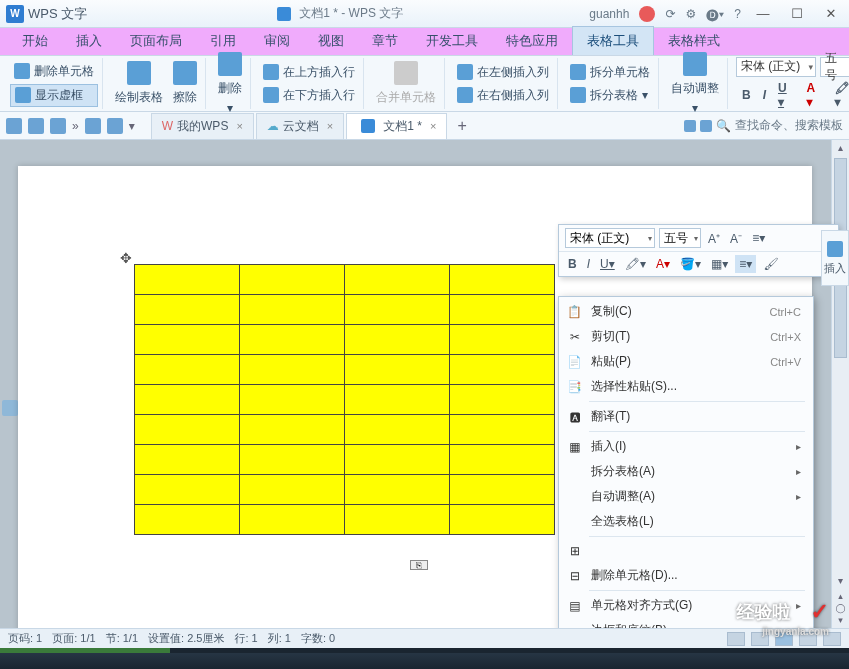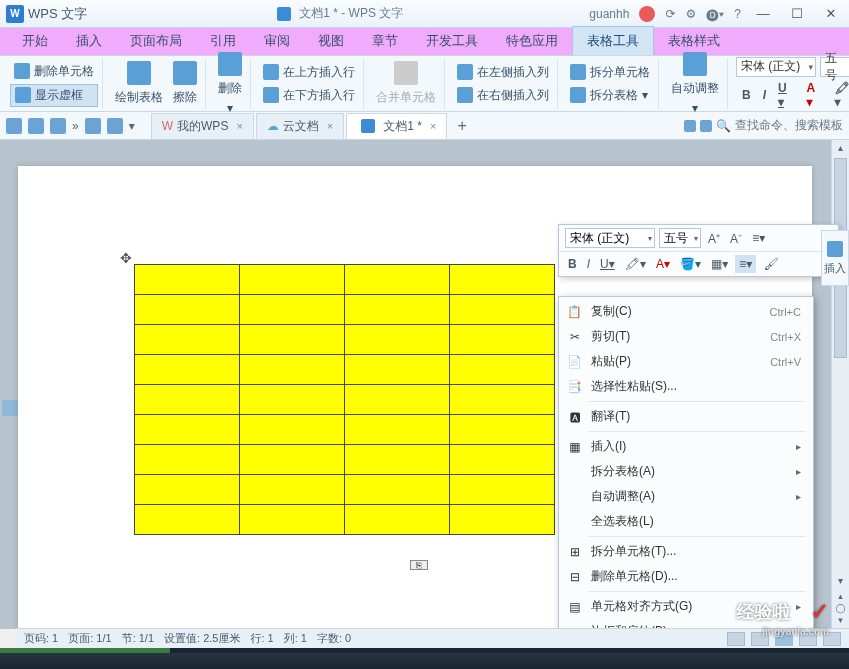--- a/index.html
+++ b/index.html
@@ -77,21 +77,21 @@
 
 .ctx { position: absolute; top: 296px; left: 558px; width: 256px; background: #fafcfe; border: 1px solid #b5c9db; box-shadow: 2px 2px 8px rgba(0,0,0,0.25); padding: 2px 0; }
 .ctx-item { display: flex; align-items: center; padding: 4px 12px 4px 8px; font-size: 12px; color: #333; cursor: pointer; gap: 8px; min-height: 22px; }
 .ctx-icon { width: 16px; height: 16px; display: flex; align-items: center; justify-content: center; flex-shrink: 0; }
 .ctx-label { flex: 1; }
 .ctx-sc { color: #888; font-size: 11px; }
 .ctx-arrow { color: #666; font-size: 10px; }
 .ctx-sep { height: 1px; background: #dce6ef; margin: 2px 8px 2px 30px; }
 
 
-.status { position: absolute; bottom: 21px; left: 16px; right: 0; height: 20px; background: #e8f0f7; border-top: 1px solid #c9d8e6; display: flex; align-items: center; padding: 0 8px; font-size: 11px; color: #4a5a6a; gap: 10px; }
+.status { position: absolute; bottom: 21px; left: 0; right: 0; height: 20px; background: #e8f0f7; border-top: 1px solid #c9d8e6; display: flex; align-items: center; padding: 0 8px; font-size: 11px; color: #4a5a6a; gap: 10px; }
 .status .right { margin-left: auto; display: flex; gap: 6px; align-items: center; }
 .view-btn { width: 18px; height: 14px; background: #c5d4e2; border: 1px solid #a9bccf; }
 
 
 .watermark { position: absolute; bottom: 44px; right: 20px; font-size: 14px; color: #fff; font-weight: bold; text-shadow: 0 0 3px rgba(0,0,0,0.6); display: flex; align-items: center; gap: 20px; }
 .watermark .cn { font-size: 18px; }
 .watermark .check { color: #e03030; font-size: 22px; }
 .watermark .url { font-size: 10px; color: #ddd; position: absolute; bottom: -12px; right: 0; }
 
 
@@ -389,21 +389,20 @@
       <span class="ctx-label">自动调整(A)</span>
       <span class="ctx-arrow">▸</span>
     </div>
   <div class="ctx-item">
       <span class="ctx-icon"></span>
       <span class="ctx-label">全选表格(L)</span>
     </div>
   <div class="ctx-sep"></div>
   <div class="ctx-item">
       <span class="ctx-icon">⊞</span>
-      <span class="ctx-label">拆分单元格(T)...</span>
     </div>
   <div class="ctx-item">
       <span class="ctx-icon">⊟</span>
       <span class="ctx-label">删除单元格(D)...</span>
     </div>
   <div class="ctx-sep"></div>
   <div class="ctx-item">
       <span class="ctx-icon">▤</span>
       <span class="ctx-label">单元格对齐方式(G)</span>
       <span class="ctx-arrow">▸</span>

